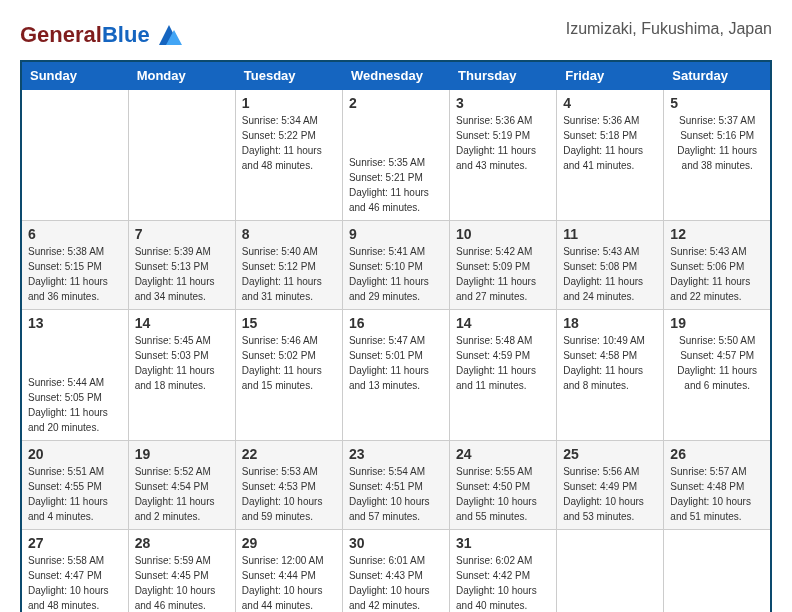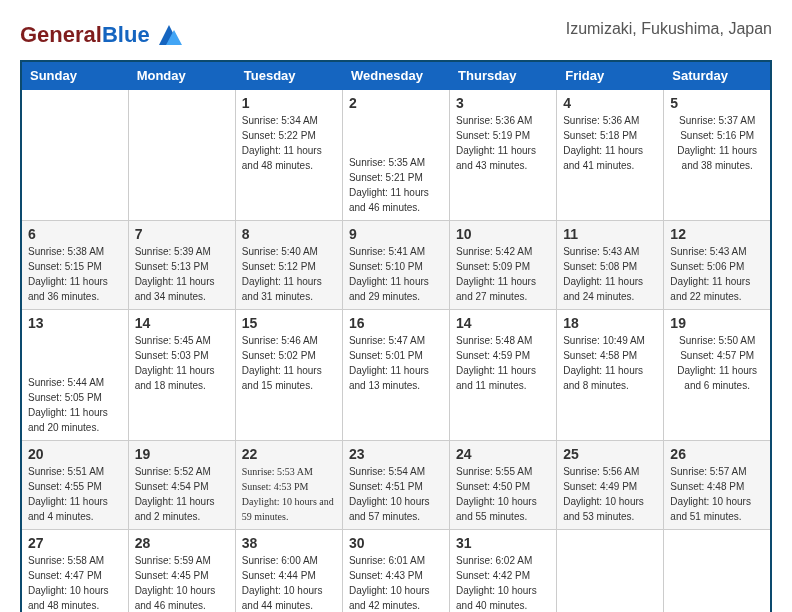--- a/index.html
+++ b/index.html
@@ -251,21 +251,21 @@
 Daylight: 11 hours and 4 minutes.</div>
         </td>
         <td>
           <span class="day-number">19</span>
           <div class="day-info" style="white-space: pre-line;">Sunrise: 5:52 AM
 Sunset: 4:54 PM
 Daylight: 11 hours and 2 minutes.</div>
         </td>
         <td>
           <span class="day-number">22</span>
-          <div class="day-info" style="white-space: pre-line; font-family: Liberation Serif, serif;">Sunrise: 5:53 AM
+          <div class="day-info" style="white-space: pre-line;">Sunrise: 5:53 AM
 Sunset: 4:53 PM
 Daylight: 10 hours and 59 minutes.</div>
         </td>
         <td>
           <span class="day-number">23</span>
           <div class="day-info" style="white-space: pre-line;">Sunrise: 5:54 AM
 Sunset: 4:51 PM
 Daylight: 10 hours and 57 minutes.</div>
         </td>
         <td>
@@ -294,22 +294,22 @@
 Sunset: 4:47 PM
 Daylight: 10 hours and 48 minutes.</div>
         </td>
         <td>
           <span class="day-number">28</span>
           <div class="day-info" style="white-space: pre-line;">Sunrise: 5:59 AM
 Sunset: 4:45 PM
 Daylight: 10 hours and 46 minutes.</div>
         </td>
         <td>
-          <span class="day-number">38</span>
-          <div class="day-info" style="white-space: pre-line;">Sunrise: 6:00 AM
+          <span class="day-number">29</span>
+          <div class="day-info" style="white-space: pre-line;">Sunrise: 12:00 AM
 Sunset: 4:44 PM
 Daylight: 10 hours and 44 minutes.</div>
         </td>
         <td>
           <span class="day-number">30</span>
           <div class="day-info" style="white-space: pre-line;">Sunrise: 6:01 AM
 Sunset: 4:43 PM
 Daylight: 10 hours and 42 minutes.</div>
         </td>
         <td>

